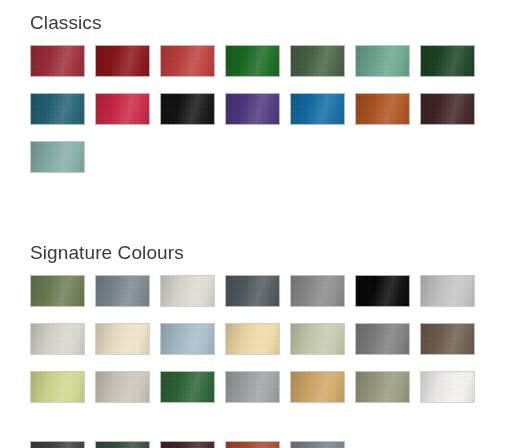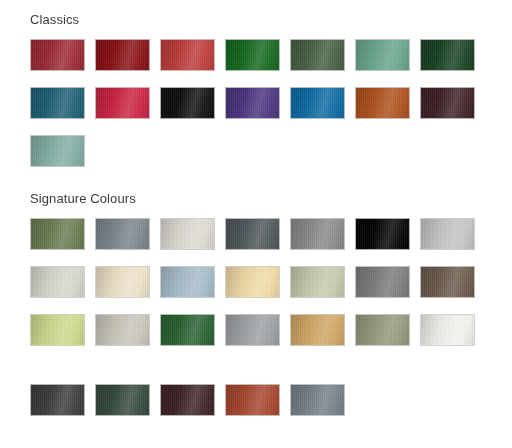--- a/index.html
+++ b/index.html
@@ -21,21 +21,21 @@
     position: relative;
     padding: 0;
   }
 
   .section {
     margin: 0;
   }
 
   .section-title {
     font-family: "Liberation Sans", sans-serif;
-    font-size: 13px;
+    font-size: 19px;
     font-weight: 400;
     color: #3b3b3b;
     letter-spacing: 0.1px;
     padding-left: 30px;
     line-height: 1;
     margin: 0;
   }
 
   .swatch-grid {
     display: flex;
@@ -92,21 +92,21 @@
     background: linear-gradient(105deg,
       rgba(0,0,0,0.20) 0%,
       rgba(0,0,0,0.04) 34%,
       rgba(255,255,255,0.16) 62%,
       rgba(255,255,255,0.05) 80%,
       rgba(0,0,0,0.10) 100%);
   }
 
   .sec-classics   { padding-top: 13px; }
   .sec-classics   .swatch-grid { padding-top: 13px; }
-  .sec-signature  { padding-top: 9px; }
+  .sec-signature  { padding-top: 9px; margin-top: 45px; }
   .sec-signature  .swatch-grid { padding-top: 13px; }
   .sec-matts      { padding-top: 9px; }
   .sec-matts      .swatch-grid { padding-top: 13px; }
 </style>
 </head>
 <body>
 
 <div id="palette-page">
 
 <div class="section sec-classics">

